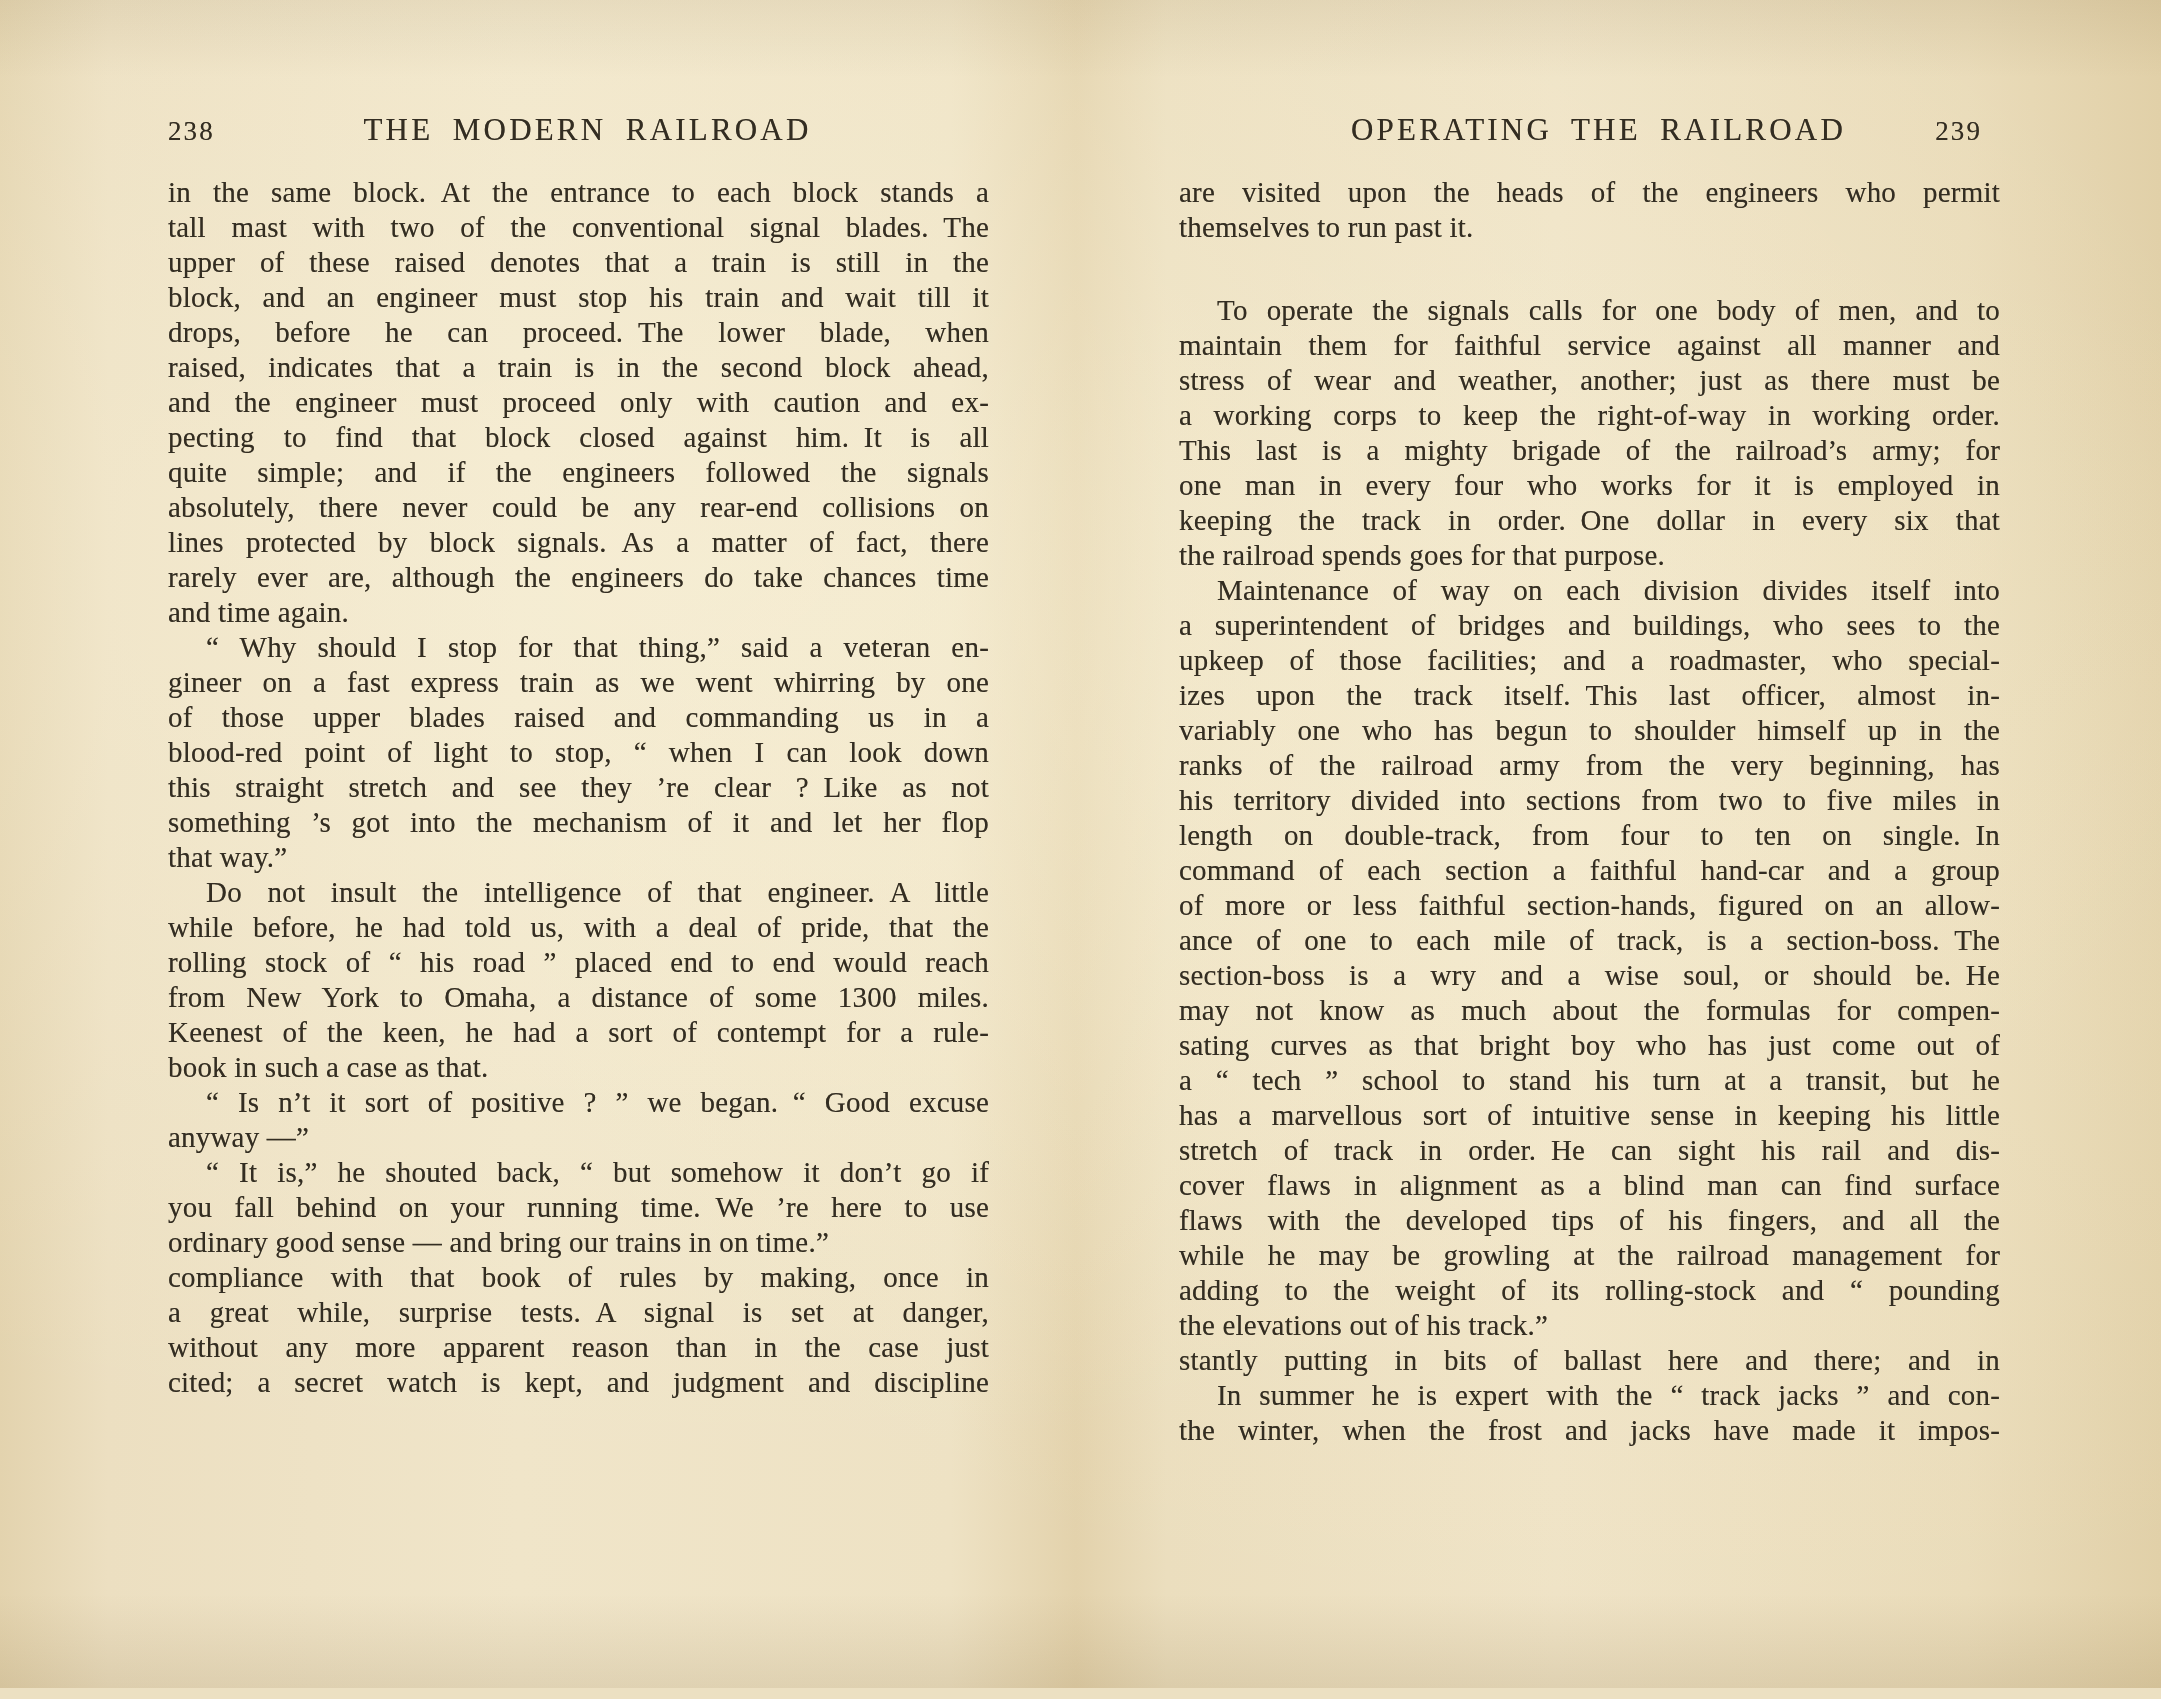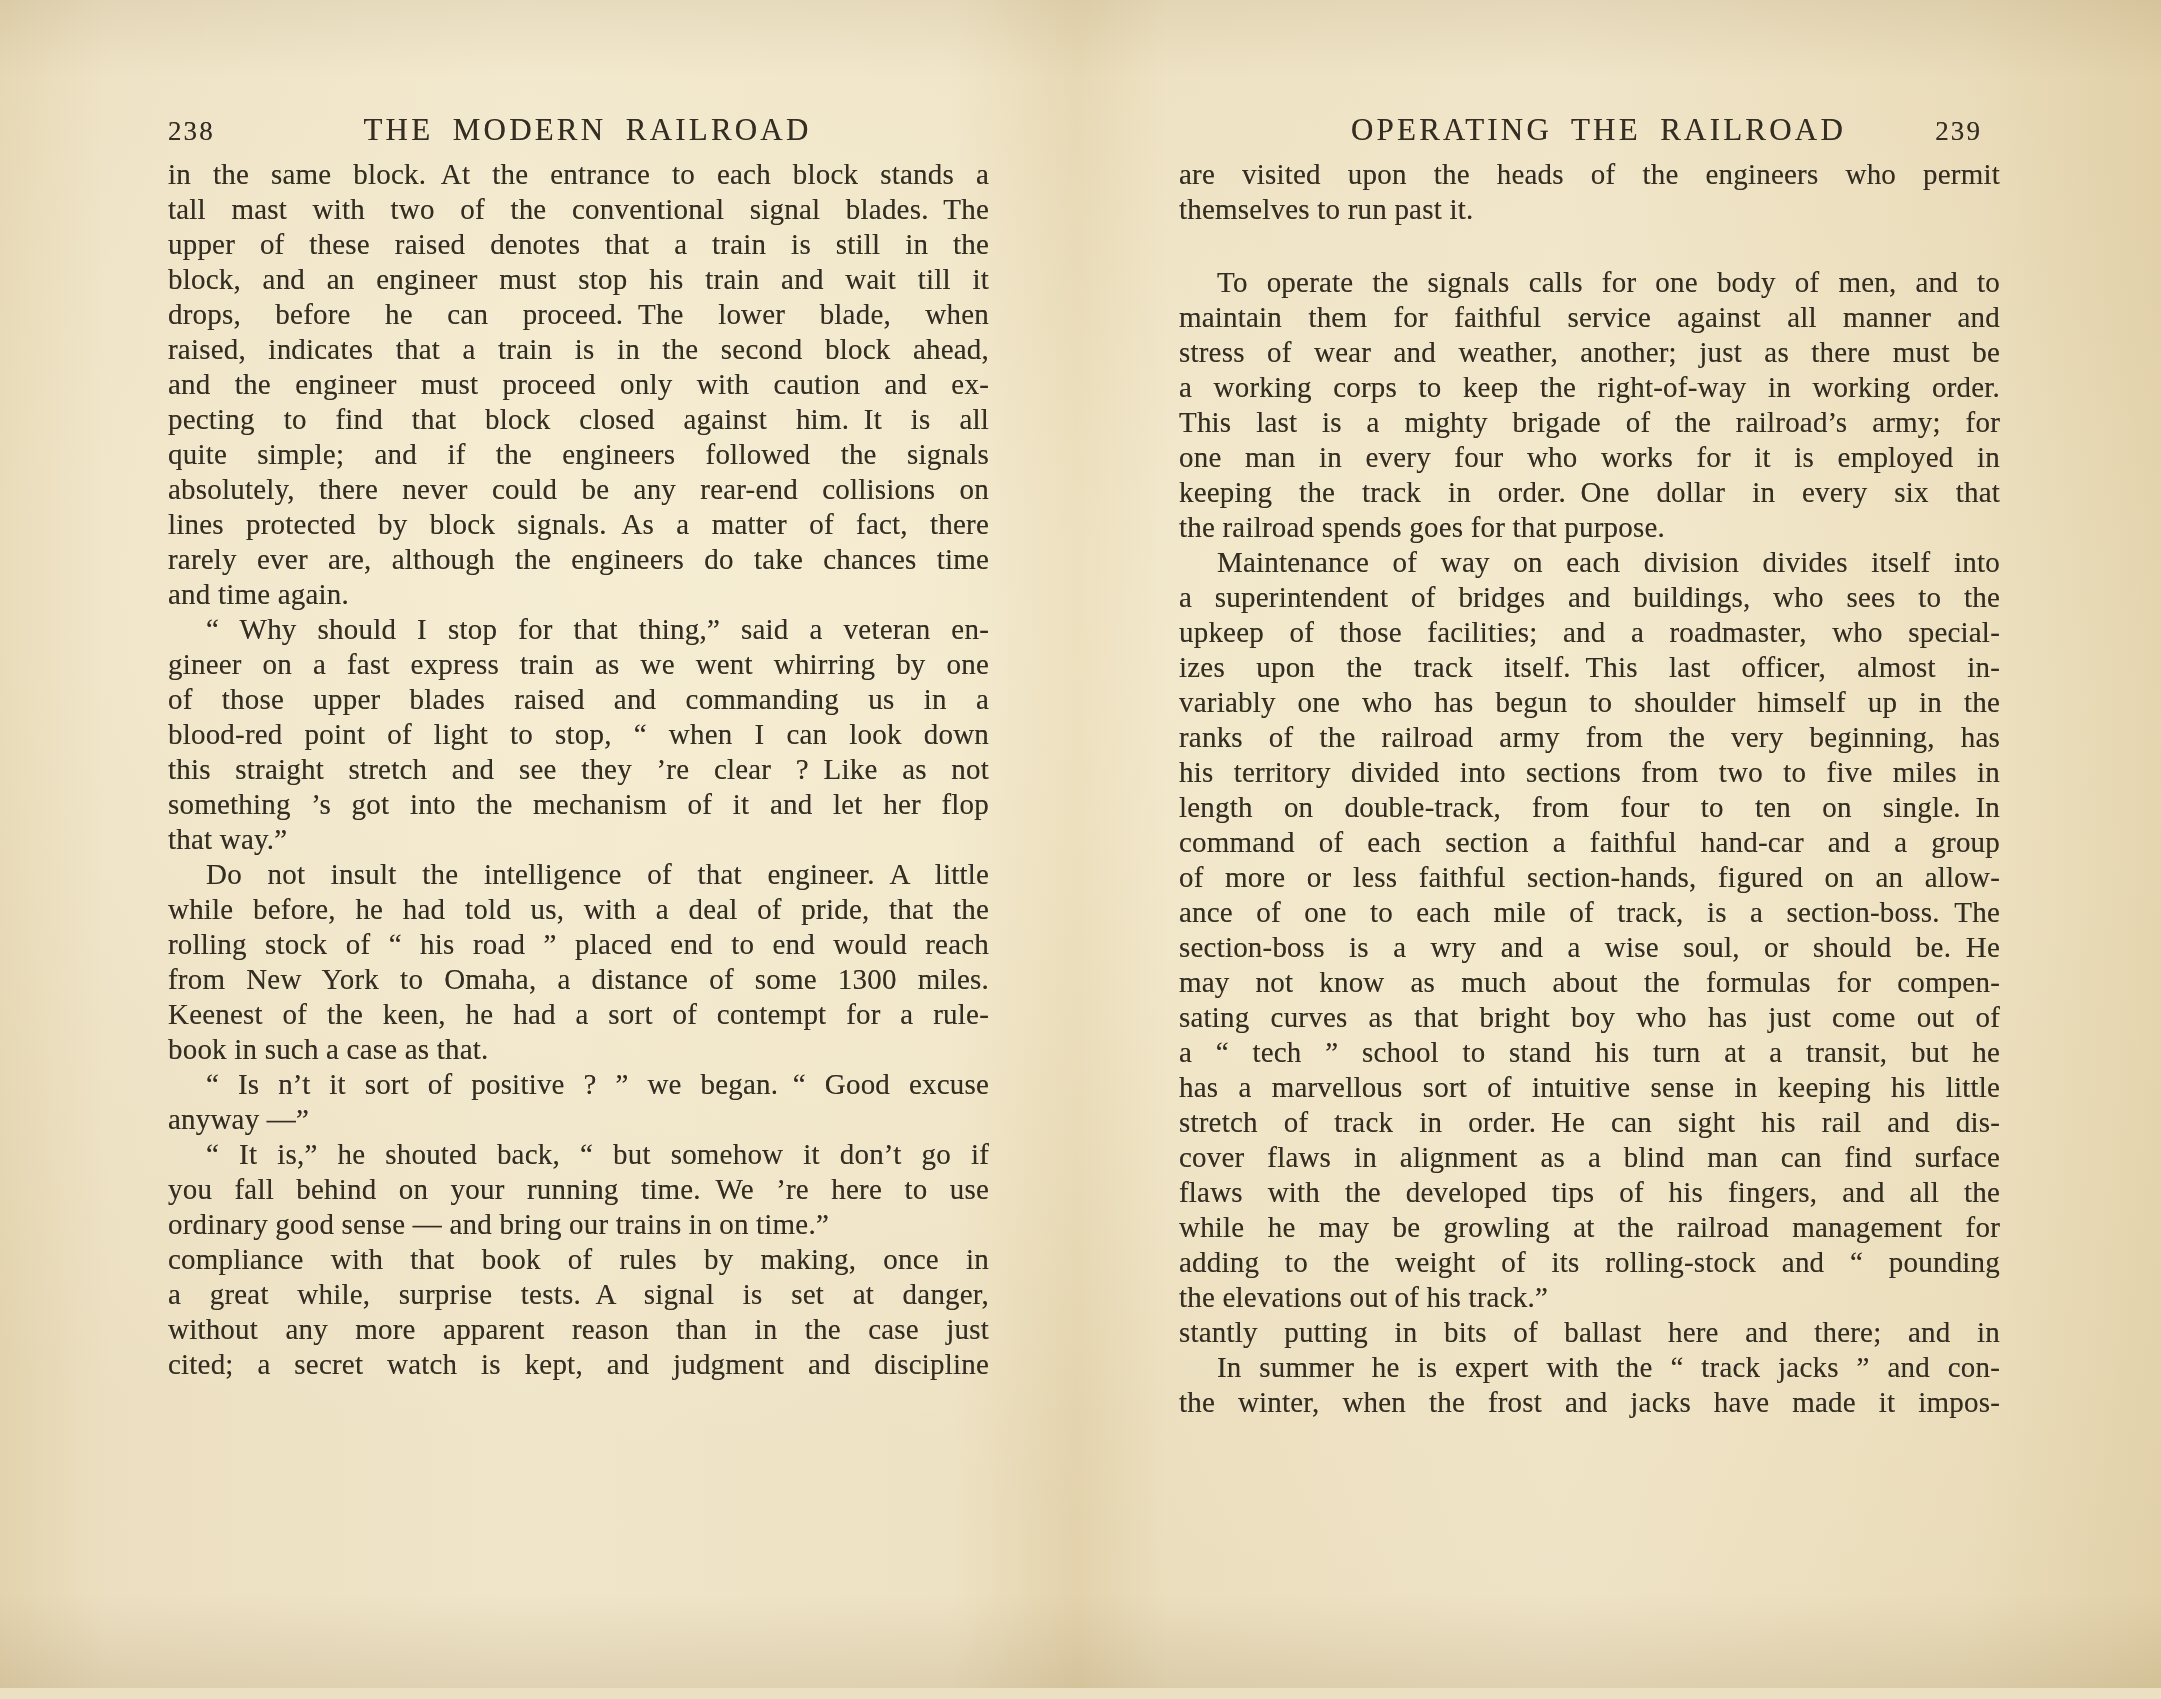--- a/index.html
+++ b/index.html
@@ -46,34 +46,34 @@
   }
   .pagenum {
     position: absolute; top: 3.6px;
     font-size: 27px;
     letter-spacing: 2.1px;
     text-shadow: 0 0 0.4px rgba(52,44,28,0.55);
   }
   .pagenum.pos-left  { left: 0; }
   .pagenum.pos-right { right: 18px; }
 
-  .page-body { position: absolute; top: 45px; left: 0; right: 0; font-family: Liberation Serif, serif; }
+  .page-body { position: absolute; top: 63px; left: 0; right: 0; font-family: Liberation Serif, serif; }
 
   .line {
     font-size: 29px;
     line-height: 35px;
     letter-spacing: 0.2px;
     text-align: justify;
     text-align-last: justify;
     white-space: normal;
     text-shadow: 0 0 0.5px rgba(52,44,28,0.50);
   }
   .line.flush  { text-align-last: left; }
   .line.indent { text-indent: 38px; }
-  .line.gap    { margin-top: 38px; }
+  .line.gap    { margin-top: 48px; }
 </style>
 </head>
 <body>
 
 <div class="sheet">
 
   <section class="page left">
     <div class="page-header">
       <span class="pagenum pos-left">238</span>
       <span class="running-title">THE MODERN RAILROAD</span>

